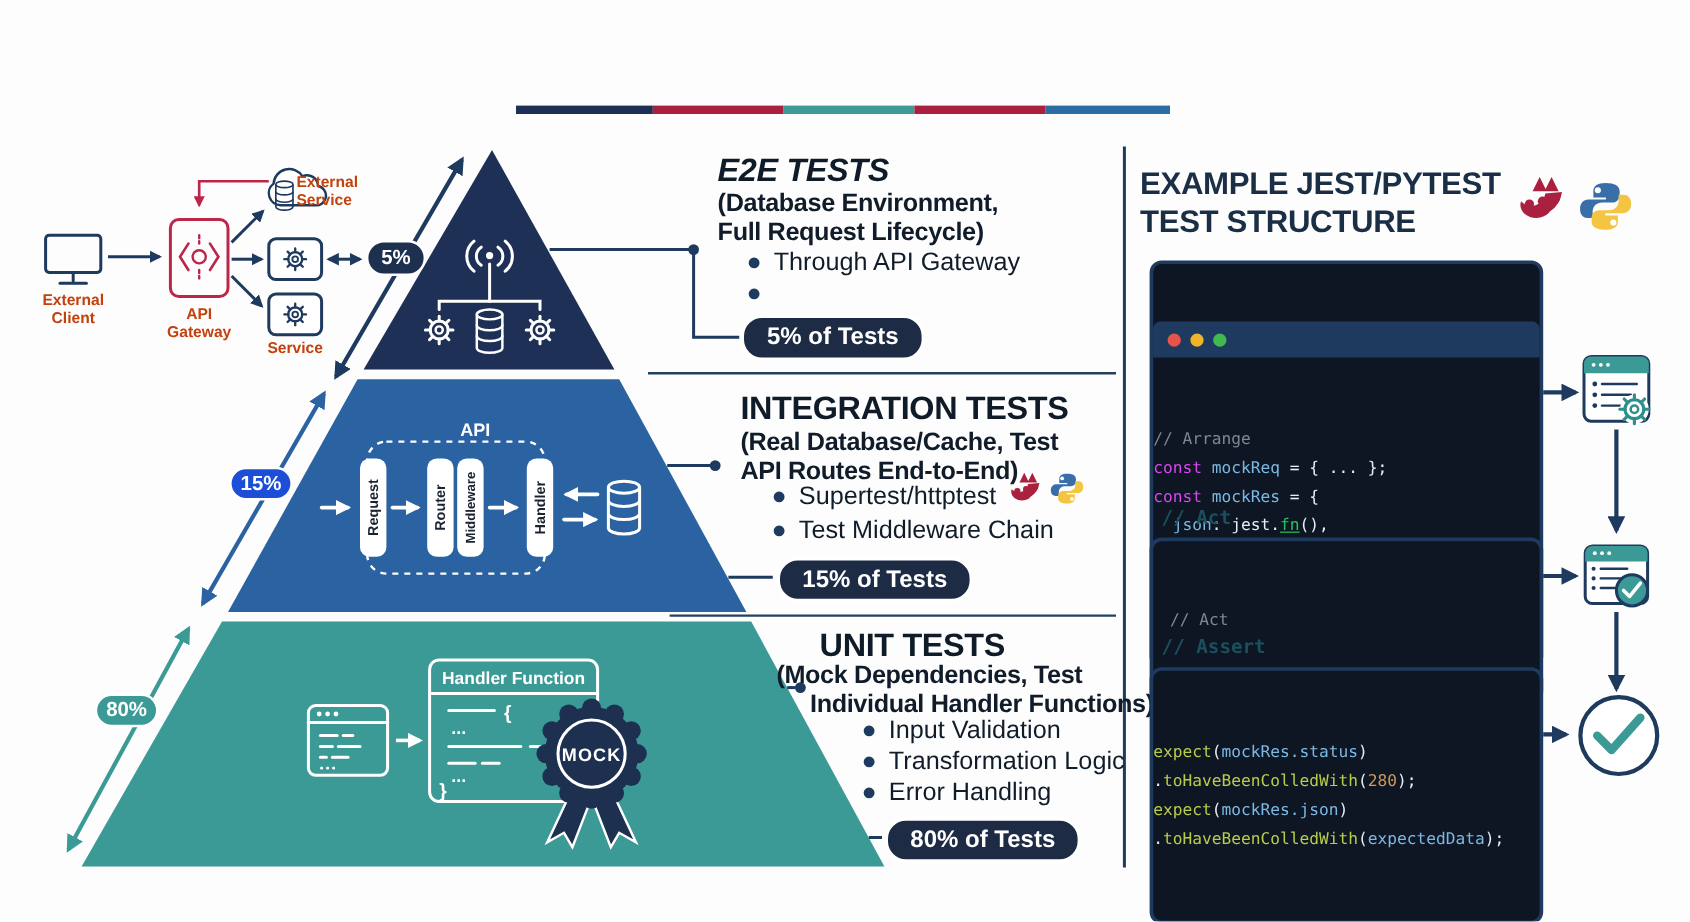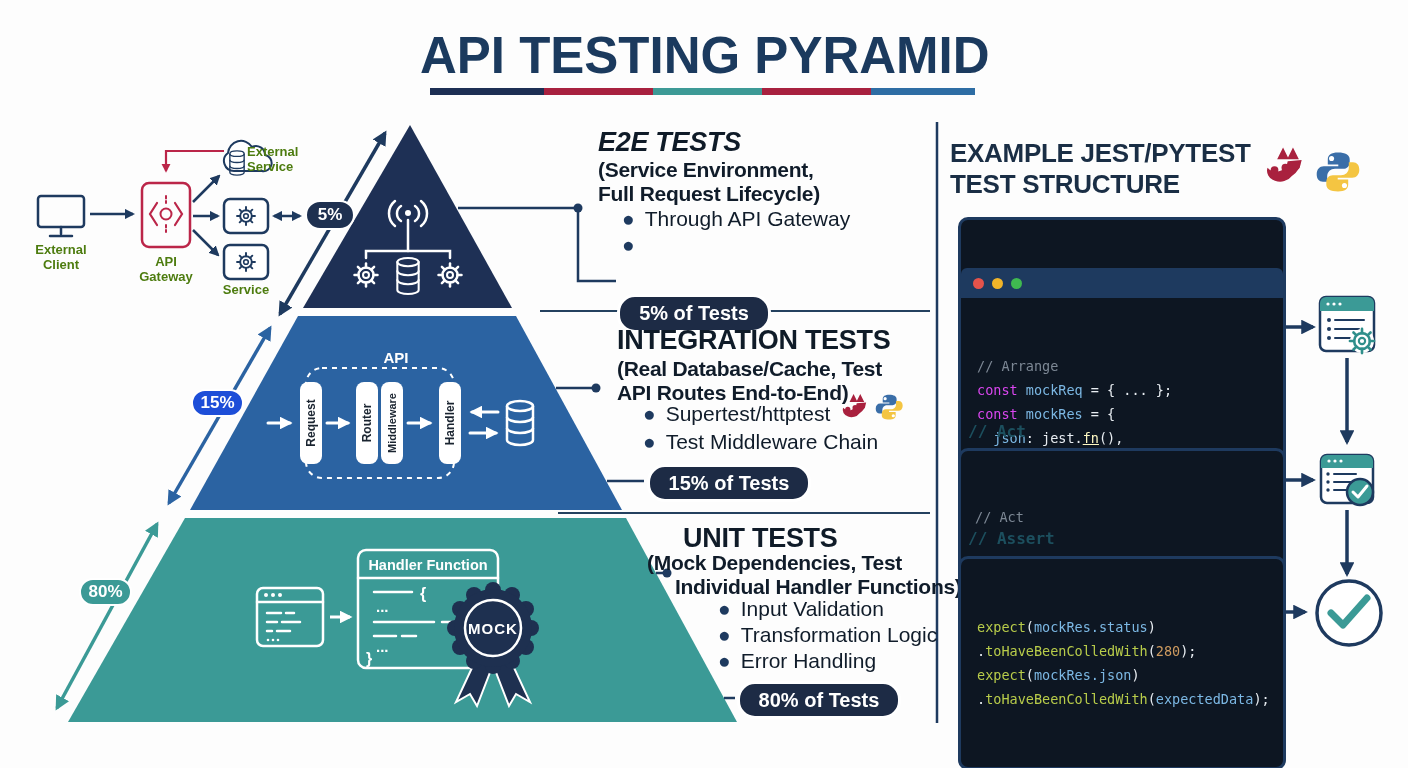--- a/index.html
+++ b/index.html
@@ -11,47 +11,47 @@
   
   .title{left:420px;top:26px;width:568px;text-align:center;font-size:51px;font-weight:bold;
          color:#1b3a5e;letter-spacing:0px;white-space:nowrap;}
   .underline{left:430px;top:88px;width:545px;height:7px;display:flex;}
   .underline span{height:100%;}
   .seg0{width:21%;background:#1d2f54;} .seg1{width:20%;background:#a8213f;}
   .seg2{width:20%;background:#3d9a96;} .seg3{width:20%;background:#a8213f;}
   .seg4{width:19%;background:#2e6da4;}
 
   
-  .dlabel{font-size:13px;font-weight:bold;line-height:15px;color:#4d7c0f;text-align:center;}
+  .dlabel{font-size:13px;font-weight:bold;line-height:15px;color:#c2410c;text-align:center;}
   .dlabel.left{text-align:left;}
 
   
   .pct{border-radius:15px;border:2px solid #fff;color:#fff;font-weight:bold;font-size:17px;
        display:flex;align-items:center;justify-content:center;box-sizing:border-box;}
 
   
   .heading{font-size:27px;font-weight:bold;color:#0f1b28;white-space:nowrap;letter-spacing:-0.3px;}
   .subline{font-size:21px;font-weight:bold;color:#101c2a;white-space:nowrap;letter-spacing:-0.3px;}
   .bullet-row{display:flex;align-items:flex-start;gap:10px;font-size:21px;color:#101c2a;white-space:nowrap;}
   .bullet-dot{color:#1e3a5f;font-size:21px;line-height:24px;}
   .badge{background:#1d2b45;border:3px solid #fff;border-radius:18px;color:#fff;font-weight:bold;
          font-size:20px;display:flex;align-items:center;justify-content:center;box-sizing:content-box;
          white-space:nowrap;}
 
   
   .rp-heading{left:950px;top:138px;width:316px;text-align:left;font-size:26px;line-height:31px;
               font-weight:bold;color:#1a2e45;letter-spacing:-0.3px;}
   .code-block{box-sizing:border-box;background:#0d1622;border:3px solid #1e3a5f;border-radius:10px;
               font-family:"DejaVu Sans Mono",monospace;font-size:13.5px;line-height:24px;white-space:pre;}
-  .code-body{padding:8px 16px;}
+  .code-body{padding:8px 0;}
   .titlebar{height:30px;background:#1e3a5f;border-radius:6px 6px 0 0;display:flex;align-items:center;
             padding-left:12px;gap:8px;}
   .dot{width:11px;height:11px;border-radius:50%;}
   .dot-red{background:#e5534b;} .dot-yellow{background:#f0b429;} .dot-green{background:#3fb950;}
-  .t-c{color:#7d8895;} .t-k{color:#d946ef;} .t-v{color:#7cb8e4;} .t-f{color:#fef9c3;text-decoration:underline;}
+  .t-c{color:#7d8895;} .t-k{color:#d946ef;} .t-v{color:#7cb8e4;} .t-f{color:#22c55e;text-decoration:underline;}
   .t-g{color:#b8cc4a;} .t-n{color:#cd9a5f;} .t-p{color:#e8edf2;}
   .code-label{font-family:"DejaVu Sans Mono",monospace;font-weight:bold;font-size:16px;color:#1c4f5e;}
 </style>
 </head>
 <body>
 
 <div class="canvas">
 
   <svg class="abs" width="1408" height="768" viewBox="0 0 1408 768" style="left:0;top:0;">
     <defs>
@@ -300,21 +300,20 @@
       <path d="M1353,492 l5,5 l9,-11" fill="none" stroke="#fff" stroke-width="3" stroke-linecap="round" stroke-linejoin="round"></path>
     </g>
     <line x1="1347" y1="510" x2="1347" y2="574" stroke="#1e3a5f" stroke-width="3.5" marker-end="url(#mN)"></line>
     <line x1="1286" y1="612" x2="1305" y2="612" stroke="#1e3a5f" stroke-width="3.5" marker-end="url(#mN)"></line>
     <g>
       <circle cx="1349" cy="613" r="32" fill="#fff" stroke="#1e3a5f" stroke-width="3.5"></circle>
       <path d="M1331,613 l12,12 l24,-27" fill="none" stroke="#3b9a96" stroke-width="7" stroke-linecap="round" stroke-linejoin="round"></path>
     </g>
   </svg>
 
-  <div class="abs title">API TESTING PYRAMID</div>
   <div class="abs underline">
     <span class="seg0"></span>
     <span class="seg1"></span>
     <span class="seg2"></span>
     <span class="seg3"></span>
     <span class="seg4"></span>
   </div>
 
   <div class="abs dlabel" style="left:26px;top:242px;width:70px;">
     <div>External</div>
@@ -328,30 +327,30 @@
     <div>External</div>
     <div>Service</div>
   </div>
   <div class="abs dlabel" style="left:216px;top:282px;width:60px;">Service</div>
 
   <div class="abs pct" style="left:305px;top:200px;width:50px;height:30px;background:#1e3050;">5%</div>
   <div class="abs pct" style="left:191px;top:389px;width:53px;height:28px;background:#1d4ed8;">15%</div>
   <div class="abs pct" style="left:79px;top:578px;width:53px;height:28px;background:#3b9a96;">80%</div>
 
   <div class="abs heading" style="left:598px;top:127px;font-style:italic;">E2E TESTS</div>
-  <div class="abs subline" style="left:598px;top:158px;">(Service Environment,</div>
+  <div class="abs subline" style="left:598px;top:158px;">(Database Environment,</div>
   <div class="abs subline" style="left:598px;top:182px;">Full Request Lifecycle)</div>
   <div class="abs bullet-row" style="left:622px;top:207px;">
     <span class="bullet-dot">●</span>
       <span>Through API Gateway</span>
   </div>
   <div class="abs bullet-row" style="left:622px;top:233px;">
     <span class="bullet-dot">●</span>
   </div>
-  <div class="abs badge" style="left:617px;top:262px;width:148px;height:33px;margin-top:32px;">5% of Tests</div>
+  <div class="abs badge" style="left:617px;top:262px;width:148px;height:33px;">5% of Tests</div>
 
   <div class="abs heading" style="left:617px;top:325px;">INTEGRATION TESTS</div>
   <div class="abs subline" style="left:617px;top:357px;">(Real Database/Cache, Test</div>
   <div class="abs subline" style="left:617px;top:381px;">API Routes End-to-End)</div>
   <div class="abs bullet-row" style="left:643px;top:402px;">
     <span class="bullet-dot">●</span>
       <span>Supertest/httptest</span>
   </div>
   <div class="abs bullet-row" style="left:643px;top:430px;">
     <span class="bullet-dot">●</span>

